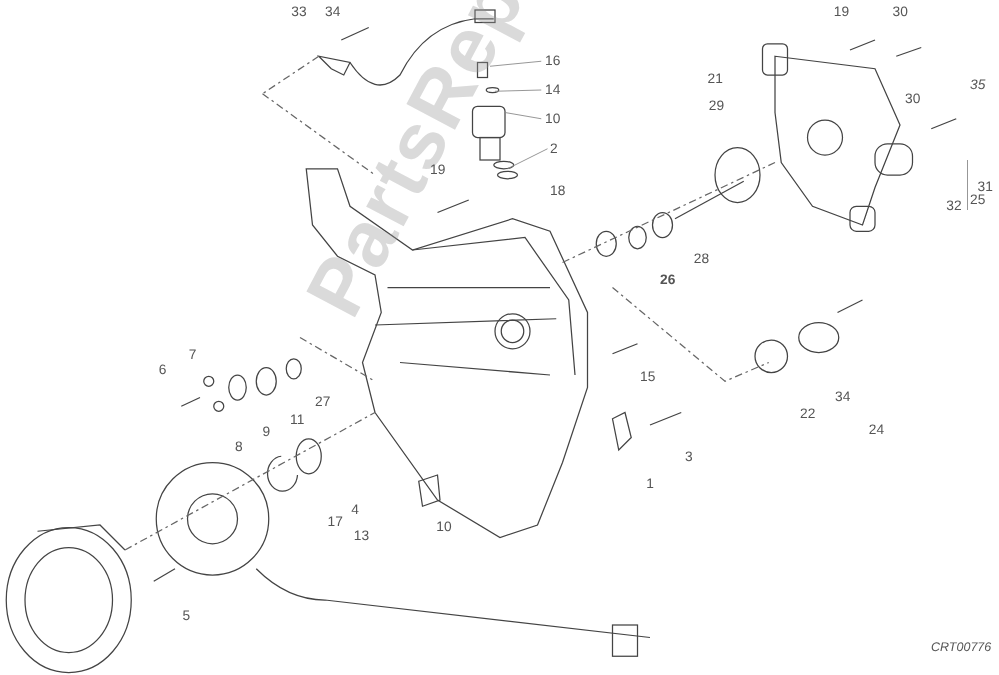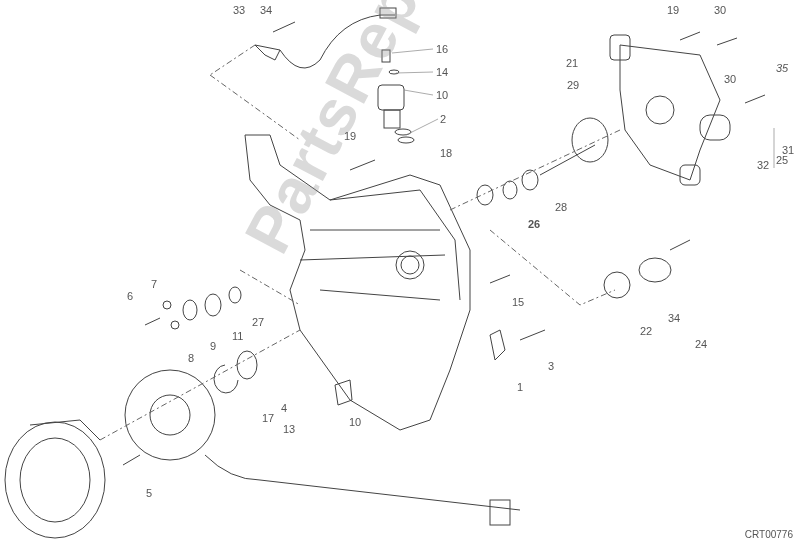--- a/index.html
+++ b/index.html
@@ -1,19 +1,19 @@
 <!DOCTYPE html>
 <html><head>
 <meta charset="utf-8">
 <style>
   html, body { margin: 0; padding: 0; background: #ffffff; }
   body { width: 799px; height: 540px; position: relative; overflow: hidden; font-family: "Liberation Sans", sans-serif; }
   #diagram { position: absolute; left: 0; top: 0; width: 799px; height: 540px; }
   .callout { position: absolute; font-size: 11px; color: #555555; line-height: 11px; white-space: nowrap; }
-  .code { position: absolute; right: 6px; bottom: 0; font-size: 10px; color: #555555; }
+  .code { position: absolute; right: 6px; bottom: 16px; font-size: 10px; color: #555555; font-style: italic; }
   .wm { position: absolute; left: 230px; top: 230px; font-size: 64px; font-weight: bold; color: rgba(150,150,150,0.35); transform: rotate(-62deg); transform-origin: left top; white-space: nowrap; letter-spacing: 2px; }
 </style>
 </head>
 <body>
 
 <svg id="diagram" viewBox="0 0 799 540" xmlns="http://www.w3.org/2000/svg">
   <g fill="none" stroke="#444" stroke-width="1">
 
     <g>
       <path d="M245 135 L270 135 L280 165 L330 200 L410 175 L440 185 L470 250 L470 310 L450 370 L430 420 L400 430 L350 400 L300 330 L290 290 L305 250 L300 220 L270 205 L250 180 Z"></path>

